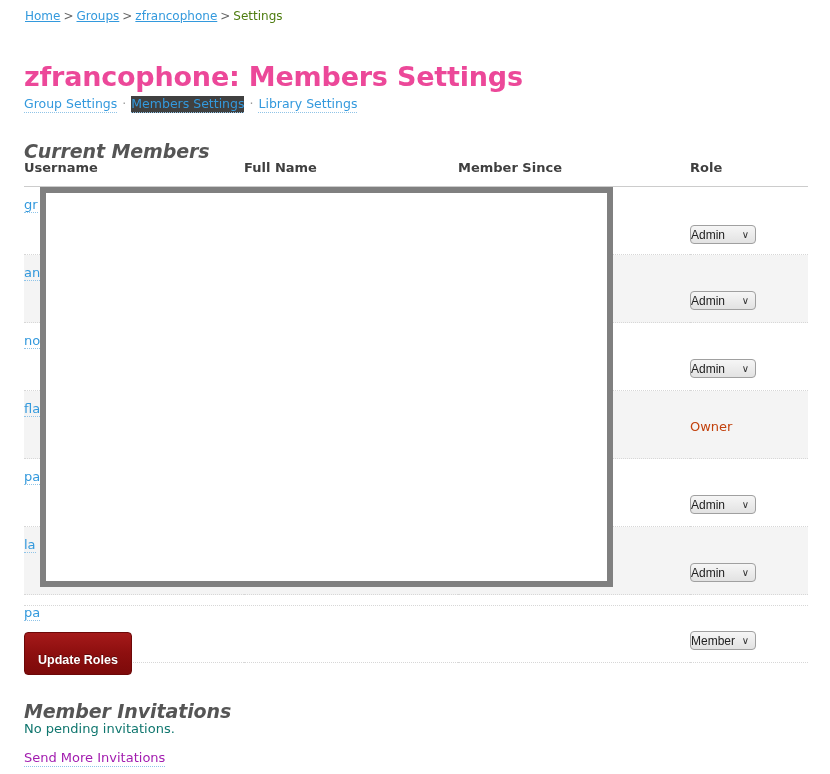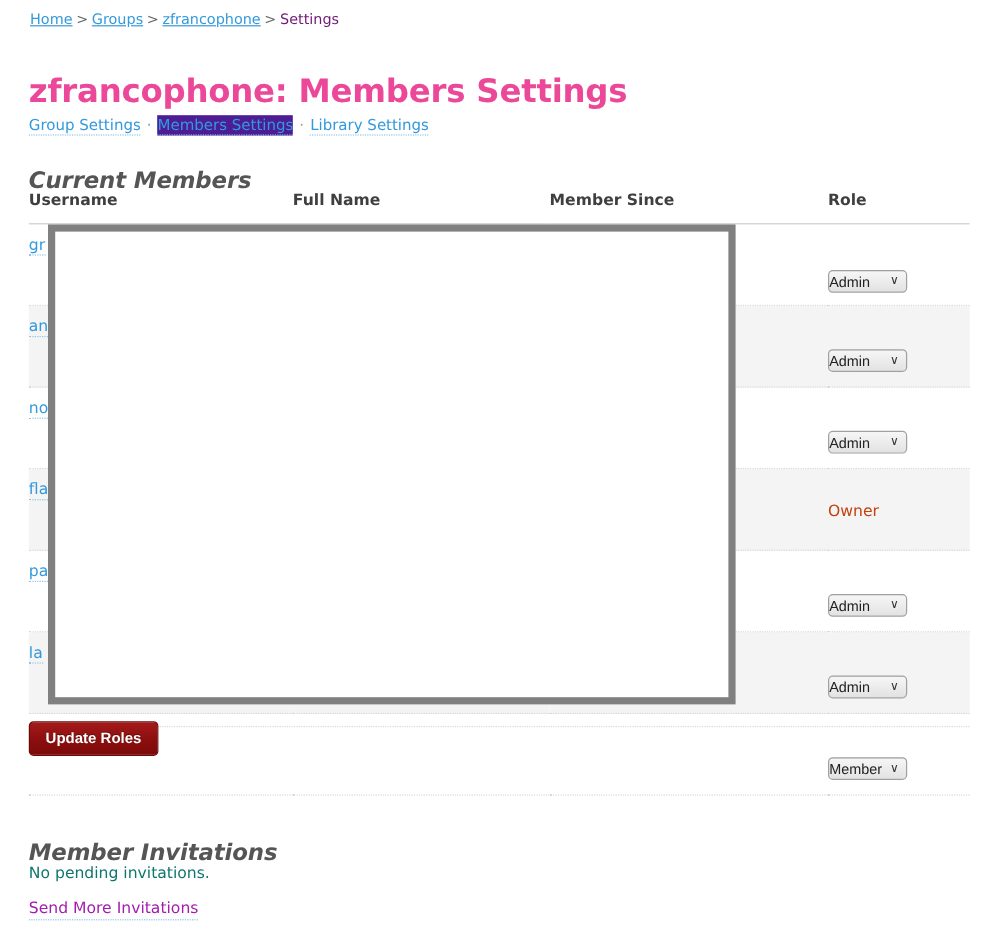--- a/index.html
+++ b/index.html
@@ -34,21 +34,21 @@
   }
   .breadcrumb a {
     color: #3399dd;
     text-decoration: underline;
   }
   .breadcrumb .sep {
     color: #666666;
     margin: 0 3px;
   }
   .breadcrumb .current {
-    color: #701a75;
+    color: #4d7c0f;
   }
 
   
   .page-title {
     position: absolute;
     left: 24px;
     top: 43px;
     font-size: 27px;
     font-weight: bold;
     color: #ec4899;
@@ -66,21 +66,21 @@
     white-space: nowrap;
     line-height: 15px;
   }
   .settings-nav a {
     color: #3399dd;
     text-decoration: none;
     border-bottom: 1px dotted #8fc4e8;
     padding-bottom: 1px;
   }
   .settings-nav a.active {
-    background: #4c1d95;
+    background: #404040;
   }
   .settings-nav .dot {
     color: #999999;
     margin: 0 5px;
     border: none;
   }
 
   
   .section-title {
     position: absolute;
@@ -182,23 +182,23 @@
     left: 24px;
     top: 605px;
     width: 784px;
     border-top: 1px dotted #d7d7d7;
   }
 
   
   .update-roles-btn {
     position: absolute;
     left: 24px;
-    top: 601px;
+    top: 632px;
     display: inline-block;
-    padding: 6px 13px 7px 13px;
+    padding: 20px 13px 7px 13px;
     font-size: 12.5px;
     font-weight: bold;
     color: #ffffff;
     background: #9d1313;
     background: linear-gradient(to bottom, #a51a1a 0%, #8d0f0f 50%, #7d0a0a 100%);
     border: 1px solid #6d0808;
     border-radius: 4px;
     text-shadow: 0 -1px 0 rgba(0,0,0,0.35);
     cursor: pointer;
     line-height: 14px;

